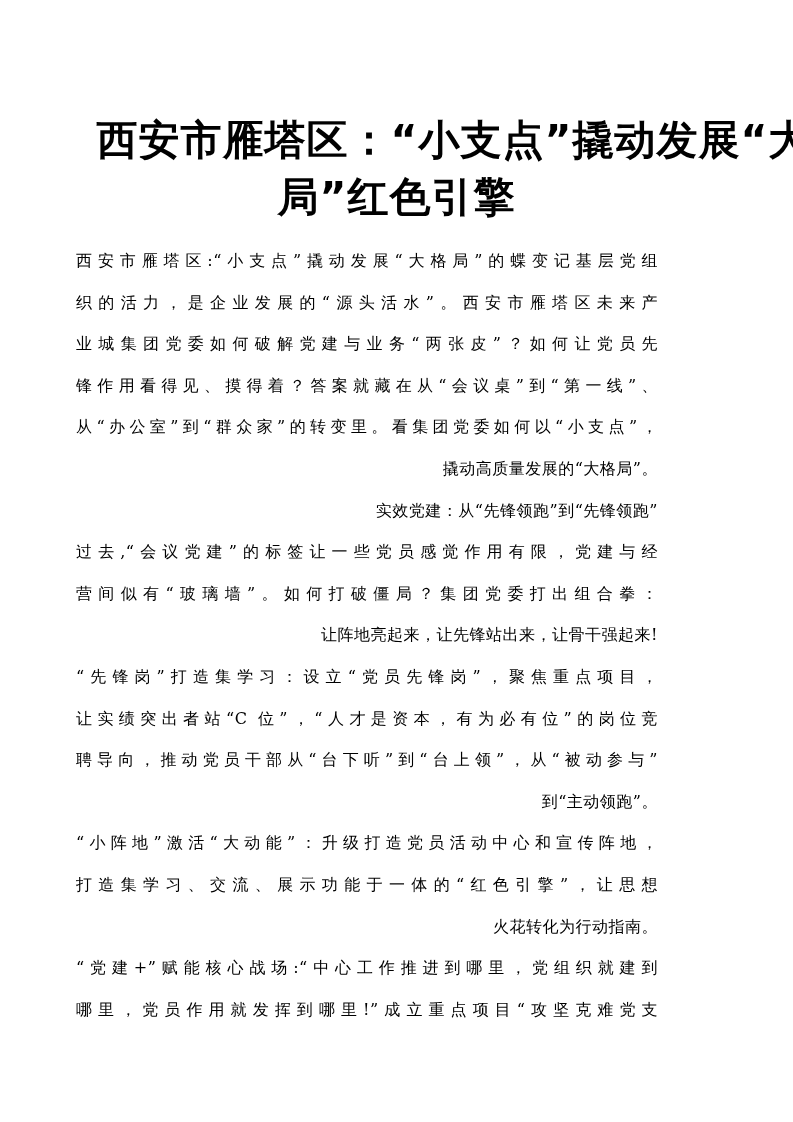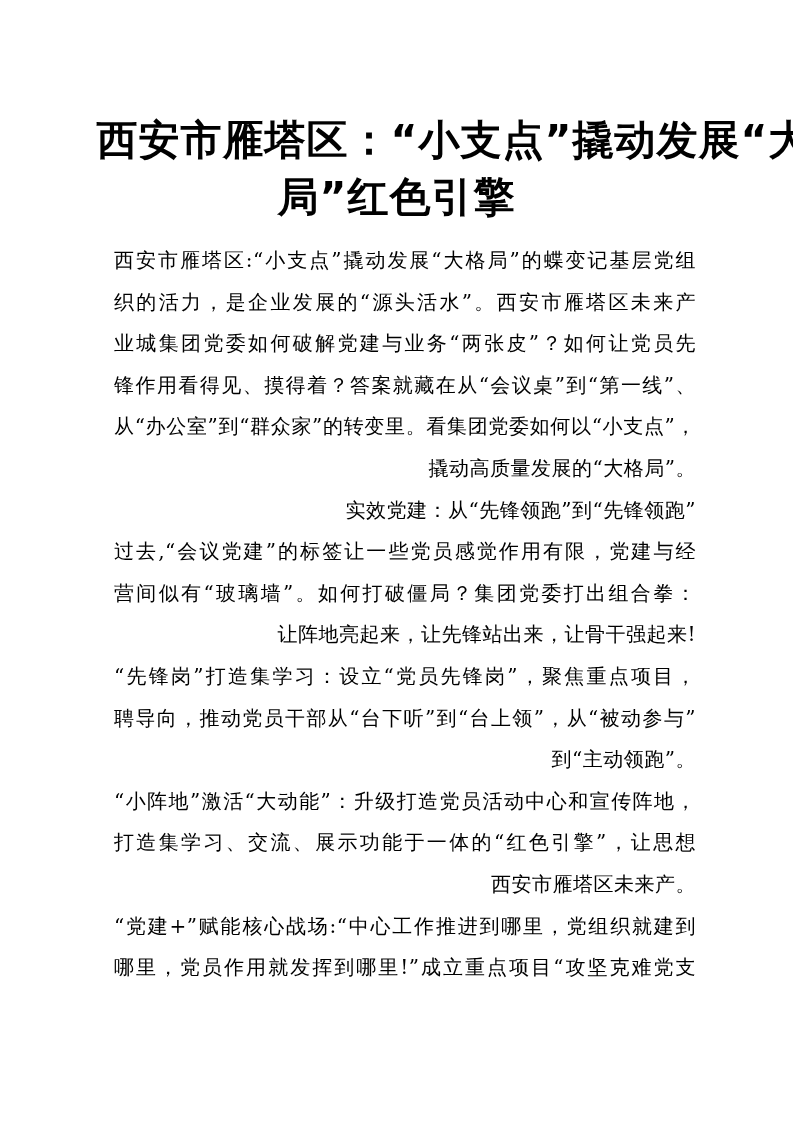--- a/index.html
+++ b/index.html
@@ -29,23 +29,23 @@
     line-height: 57px;
     letter-spacing: 1px;
   }
 
   .title-line {
     display: block;
     white-space: nowrap;
   }
 
   .doc-body {
-    margin: 14px 0 0 114px;
+    margin: 14px 0 0 76px;
     width: 582px;
-    font-size: 20px;
+    font-size: 16px;
     line-height: 41.6px;
     letter-spacing: 0.5px;
   }
 
   .body-line {
     text-align: right;
     white-space: nowrap;
   }
 
   .body-line.justified {
@@ -70,22 +70,23 @@
     <div class="body-line justified">织的活力，是企业发展的“源头活水”。西安市雁塔区未来产</div>
     <div class="body-line justified">业城集团党委如何破解党建与业务“两张皮”？如何让党员先</div>
     <div class="body-line justified">锋作用看得见、摸得着？答案就藏在从“会议桌”到“第一线”、</div>
     <div class="body-line justified">从“办公室”到“群众家”的转变里。看集团党委如何以“小支点”，</div>
     <div class="body-line">撬动高质量发展的“大格局”。</div>
     <div class="body-line">实效党建：从“先锋领跑”到“先锋领跑”</div>
     <div class="body-line justified">过去,“会议党建”的标签让一些党员感觉作用有限，党建与经</div>
     <div class="body-line justified">营间似有“玻璃墙”。如何打破僵局？集团党委打出组合拳：</div>
     <div class="body-line">让阵地亮起来，让先锋站出来，让骨干强起来!</div>
     <div class="body-line justified">“先锋岗”打造集学习：设立“党员先锋岗”，聚焦重点项目，</div>
+    <div class="body-line justified">让实绩突出者站“C 位”，“人才是资本，有为必有位”的岗位竞</div>
     <div class="body-line justified">聘导向，推动党员干部从“台下听”到“台上领”，从“被动参与”</div>
     <div class="body-line">到“主动领跑”。</div>
     <div class="body-line justified">“小阵地”激活“大动能”：升级打造党员活动中心和宣传阵地，</div>
     <div class="body-line justified">打造集学习、交流、展示功能于一体的“红色引擎”，让思想</div>
-    <div class="body-line">西安市雁塔区未来产。</div>
+    <div class="body-line">火花转化为行动指南。</div>
     <div class="body-line justified">“党建+”赋能核心战场:“中心工作推进到哪里，党组织就建到</div>
     <div class="body-line justified">哪里，党员作用就发挥到哪里!”成立重点项目“攻坚克难党支</div>
   </div>
 
 </div>
 
 </body></html>

